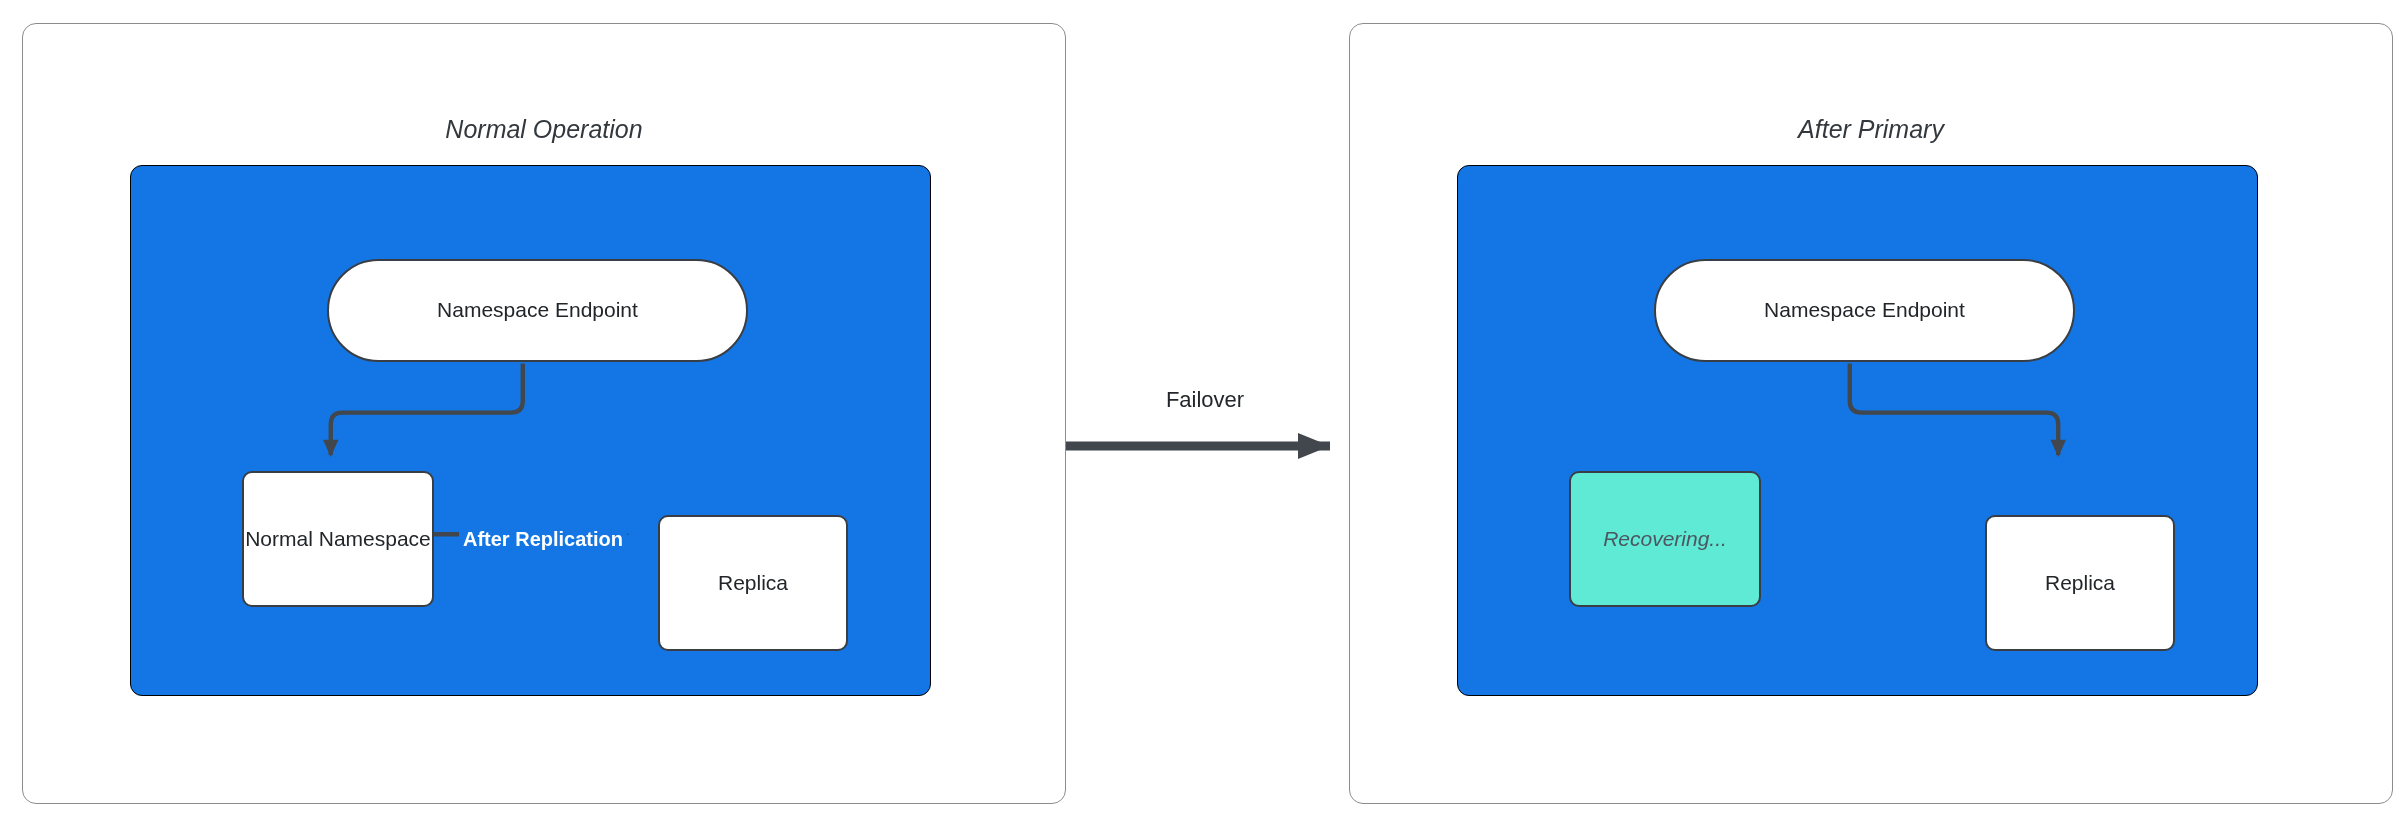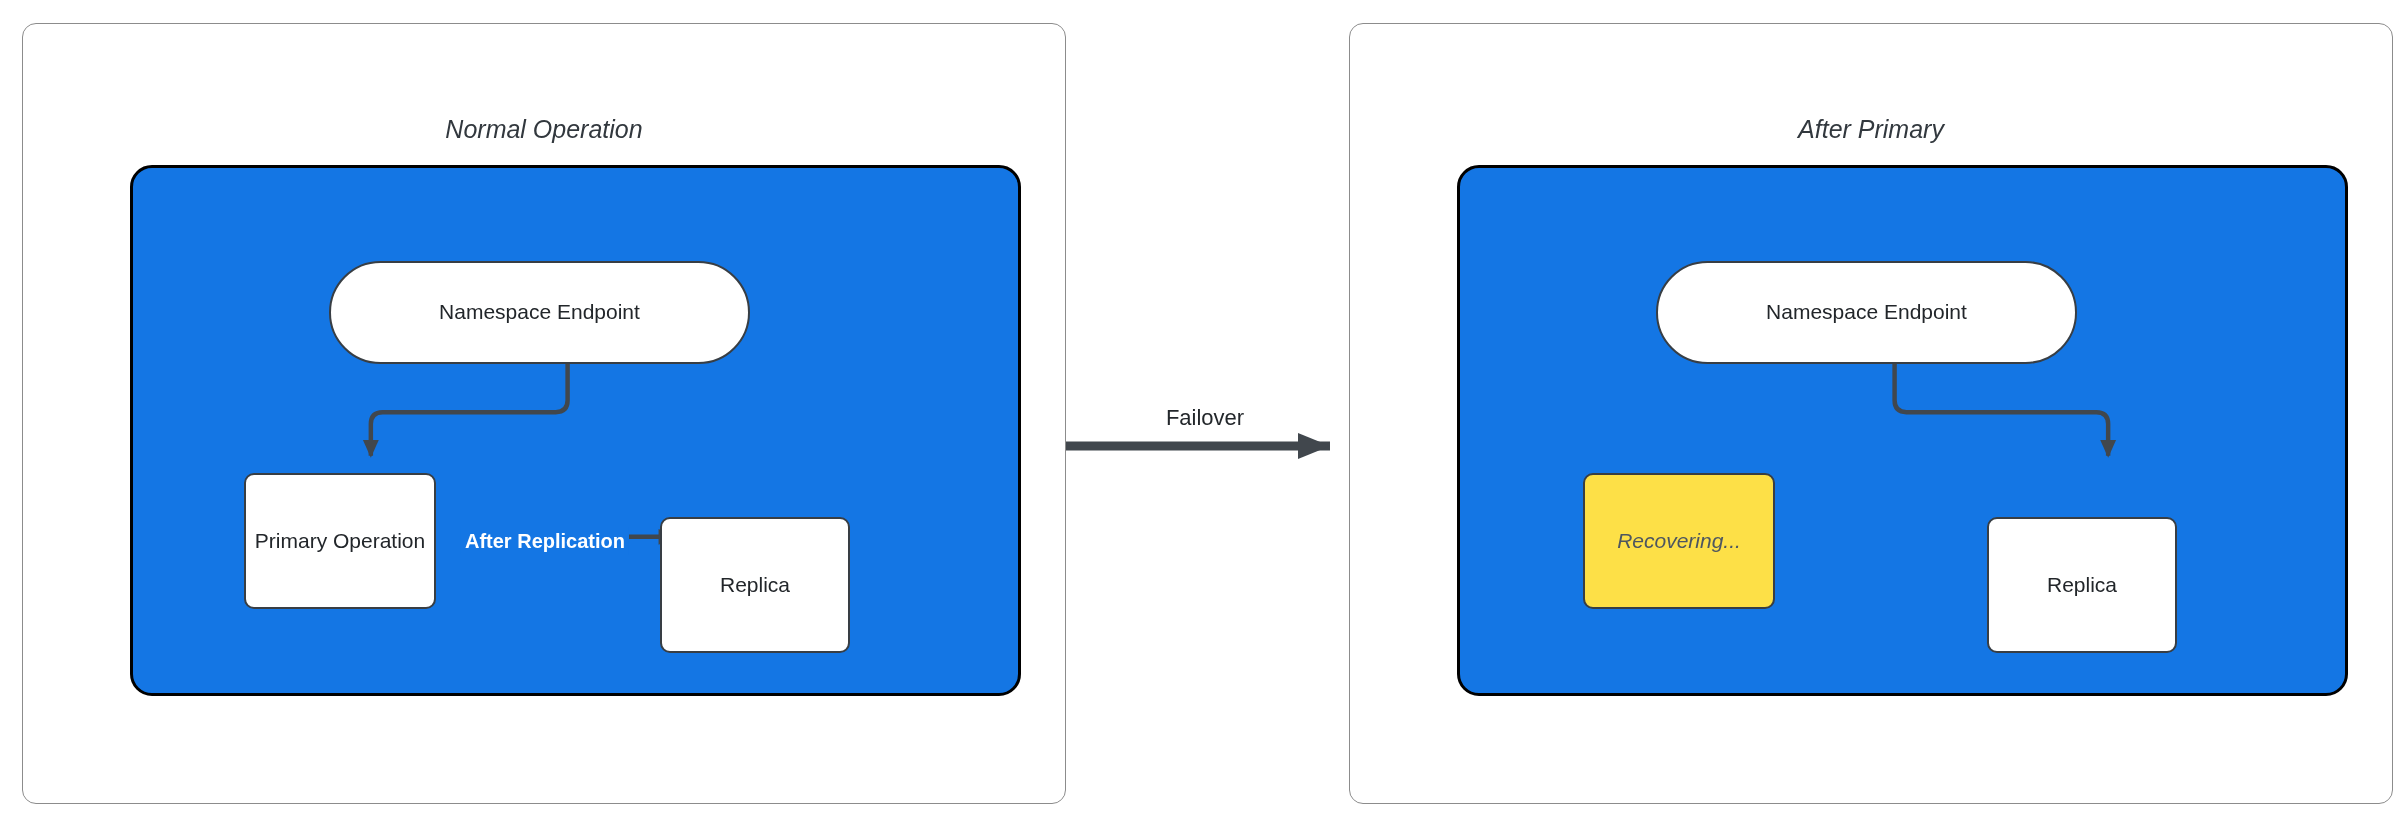--- a/index.html
+++ b/index.html
@@ -22,56 +22,56 @@
 
   .panel-title {
     position: absolute; top: 91px; left: 0; right: 0;
     text-align: center; font-style: italic;
     font-size: 25px; color: #32383e;
   }
 
   
   .group {
     position: absolute; left: 107px; top: 141px;
-    width: 891px; height: 531px;
-    background: #1476e4; border: 3px solid #000000; border-radius: 22px;
+    width: 801px; height: 531px;
+    background: #1476e4; border: 1px solid #000000; border-radius: 12px;
     box-sizing: border-box;
   }
 
   
   .node {
     position: absolute; background: #ffffff;
     border: 2px solid #383e44; box-sizing: border-box;
     display: flex; align-items: center; justify-content: center;
     text-align: center; font-size: 21px; color: #22262a;
     line-height: 1.25;
   }
   .stadium { left: 196px; top: 93px; width: 421px; height: 103px; border-radius: 52px; }
   .box     { top: 305px; height: 136px; border-radius: 10px; }
   .box.pos-left  { left: 111px; width: 192px; }
   .box.pos-right { left: 527px; width: 190px; margin-top: 44px; }
   .box.recovering {
-    background: #fde047; color: #4d5660; font-style: italic; margin-left: 12px;
+    background: #5eead4; color: #4d5660; font-style: italic;
   }
 
   
   .edges { position: absolute; left: 0; top: 0; width: 100%; height: 100%; pointer-events: none; }
 
   
   .edge-label {
     position: absolute; left: 412px; top: 373px;
     transform: translate(-50%, -50%);
     background: #1476e4; color: #ffffff;
     font-weight: bold; font-size: 20px; white-space: nowrap;
     padding: 2px 4px;
   }
 
   
   .failover-label {
-    position: absolute; left: 1205px; top: 418px;
+    position: absolute; left: 1205px; top: 400px;
     transform: translate(-50%, -50%);
     background: #ffffff; color: #23272b;
     font-size: 22px; padding: 0 10px; white-space: nowrap;
   }
   .overlay { position: absolute; left: 0; top: 0; width: 2407px; height: 828px; pointer-events: none; }
 </style>
 </head>
 <body>
 
 <div class="canvas">
@@ -91,21 +91,21 @@
         <path d="M 406 196 L 406 235 Q 406 247 394 247 L 219 247 Q 207 247 207 259 L 207 291" fill="none" stroke-width="4.5" marker-end="url(#ah-sm-l)" stroke="#41474d"></path>
 
         <path d="M 303 373 L 514 373" fill="none" stroke-width="4.5" marker-end="url(#ah-sm-l)" stroke="#41474d"></path>
       </svg>
 
       <div class="node stadium">
         <span>Namespace Endpoint</span>
       </div>
 
       <div class="node box pos-left">
-        <span>Primary Operation</span>
+        <span>Normal Namespace</span>
       </div>
 
       <div class="node box pos-right">
         <span>Replica</span>
       </div>
 
       <div class="edge-label">After Replication</div>
     </div>
   </section>
 

